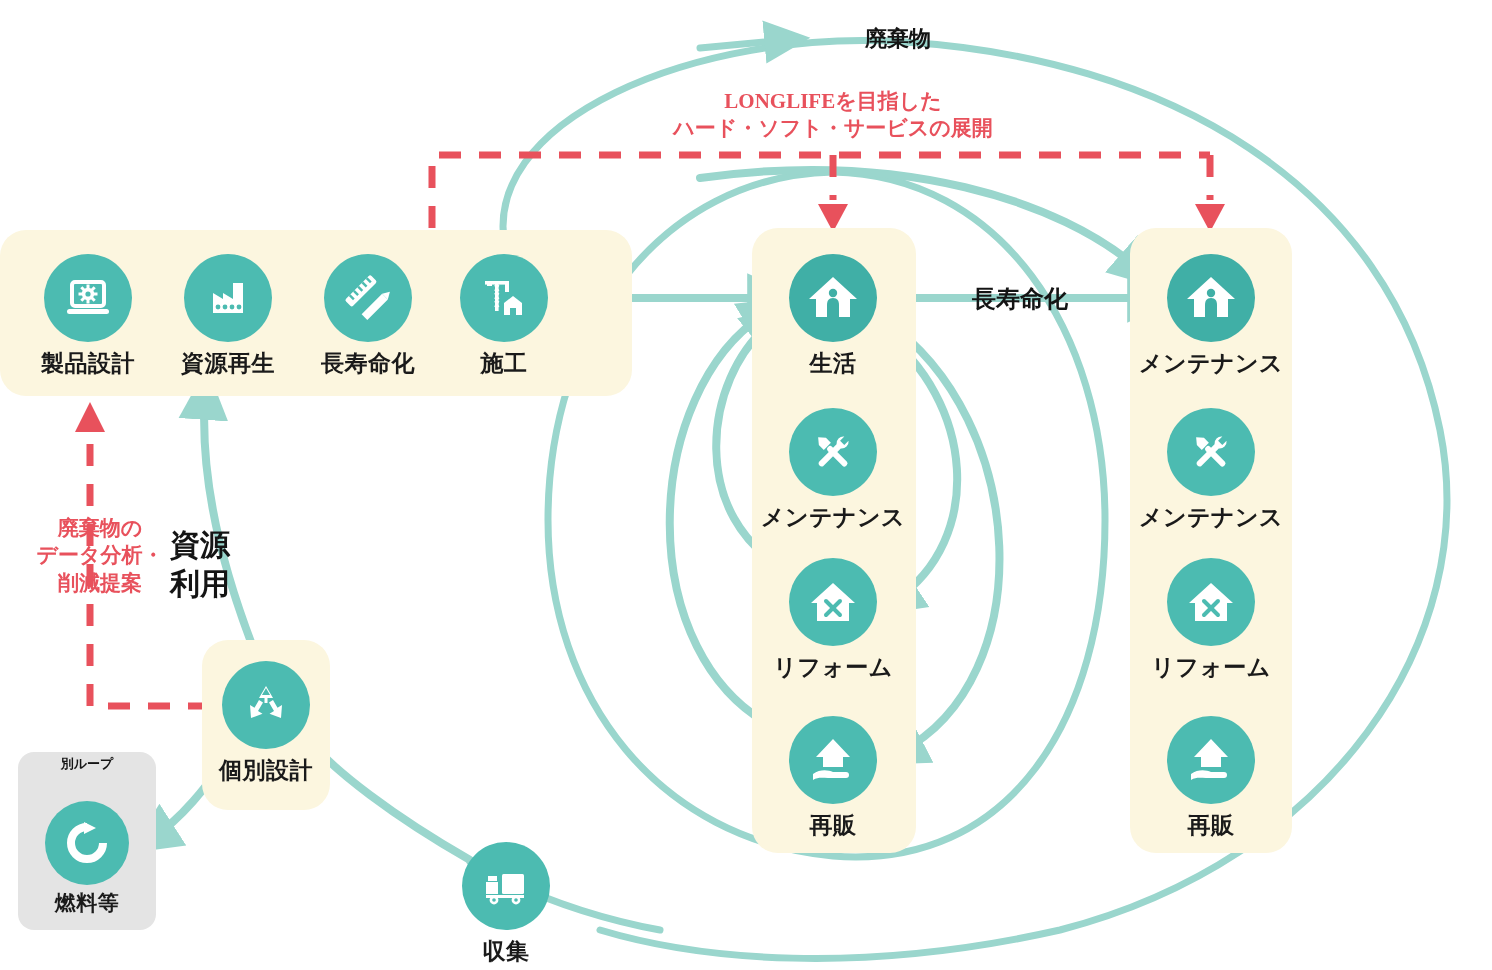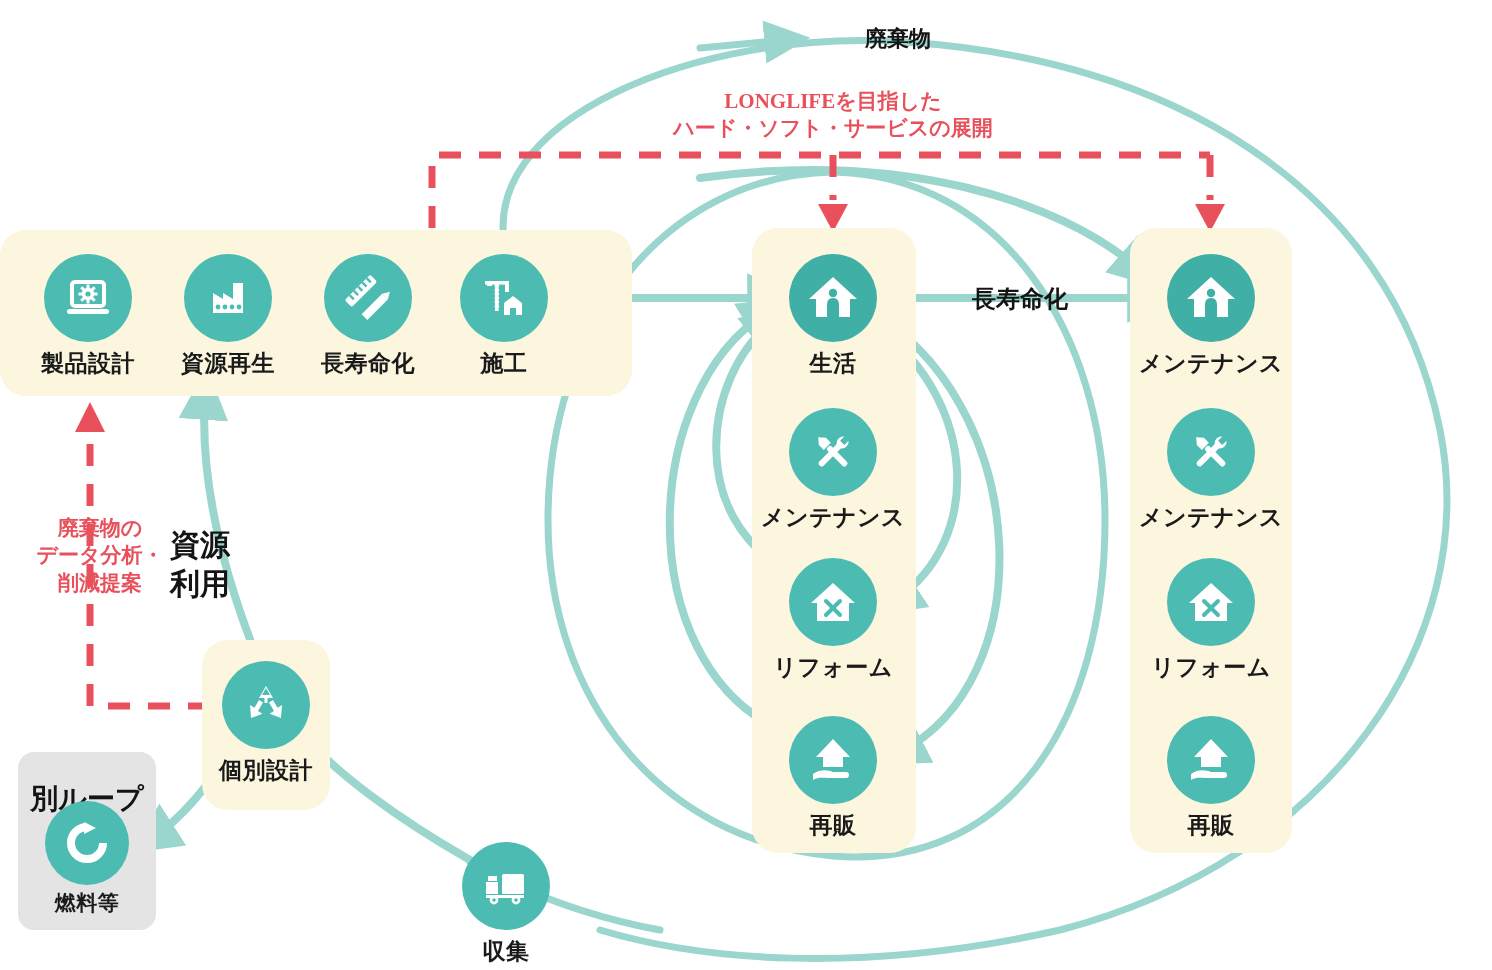--- a/index.html
+++ b/index.html
@@ -306,21 +306,21 @@
           <path d="M27 8 L34 20 L28.5 20 L28.5 25 L25.5 25 L25.5 20 L20 20 Z"></path>
           <path d="M27 10 L31 17 L23 17 Z" fill="#4CBBB1"></path>
           <path d="M12 40 L11 27 L15.5 29.8 L20 22 L24 24.5 L19 33 L23.5 35.8 Z"></path>
           <path d="M42 40 L43 27 L38.5 29.8 L34 22 L30 24.5 L35 33 L30.5 35.8 Z"></path>
         </g>
       </svg>
     </div>
     <div class="caption">個別設計</div>
   </div>
 
-  <div class="flab" style="left:87px;top:780px;font-size:28px;transform:translateX(-50%);">別ループ</div>
+  <div class="flab" style="left:87px;top:755px;font-size:13px;transform:translateX(-50%);">別ループ</div>
   <div class="node" style="left:87px;top:843px;">
     <div class="disc" style="left:-42px;top:-42px;width:84px;height:84px;">
       <svg width="50" height="50" viewBox="0 0 50 50" fill="none">
         <path d="M25 9 a16 16 0 1 0 16 16" stroke="#ffffff" stroke-width="8" stroke-linecap="butt"></path>
         <path d="M22 4 L34 10 L22 16 Z" fill="#ffffff"></path>
       </svg>
     </div>
     <div class="caption" style="top:46px;font-size:21px;">燃料等</div>
   </div>
 

